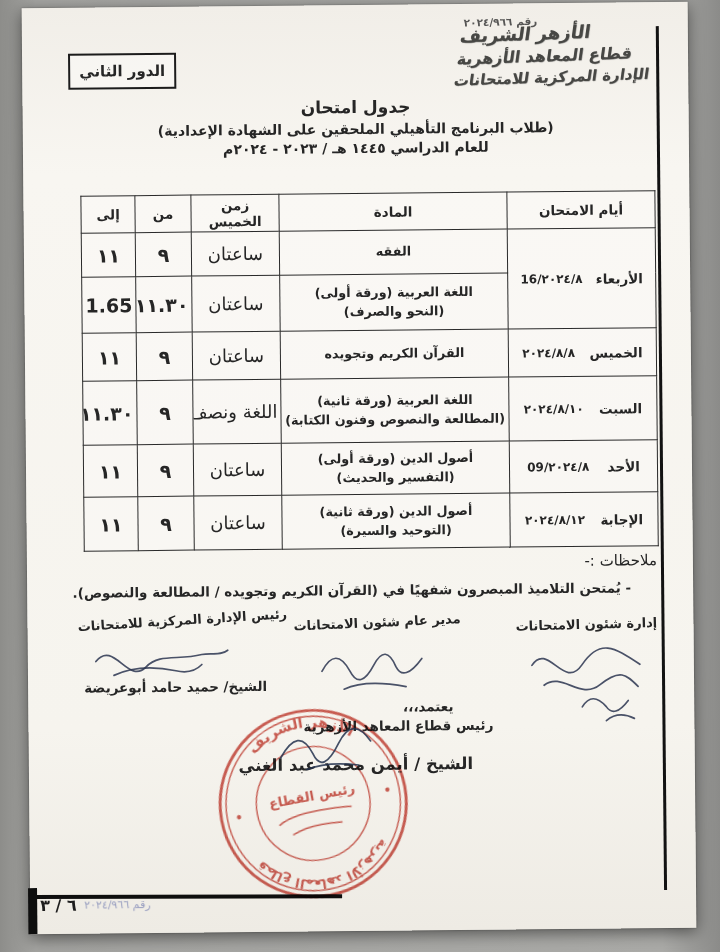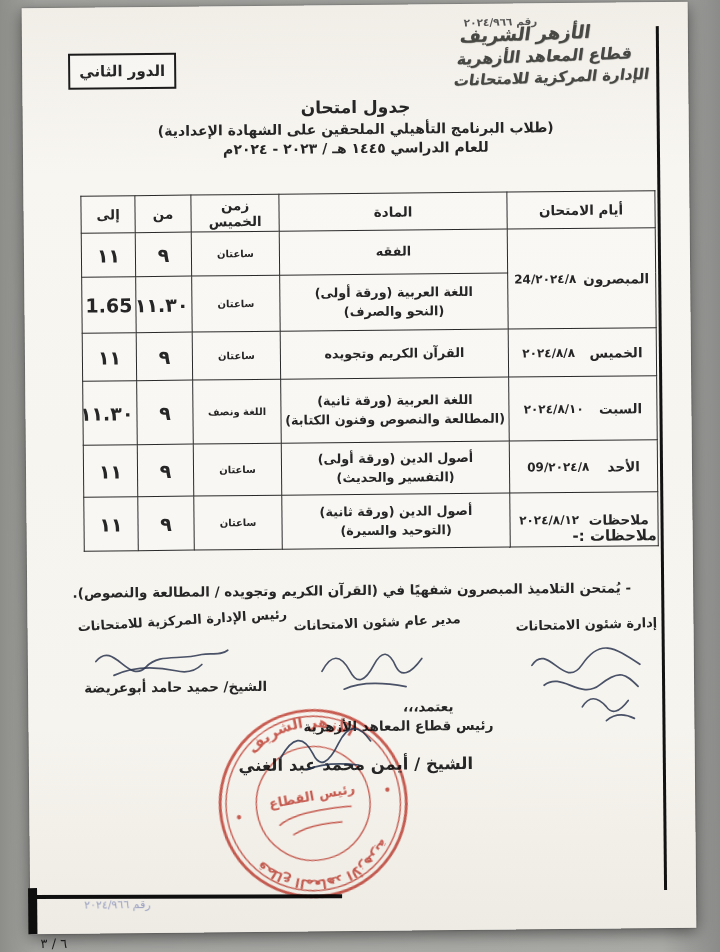--- a/index.html
+++ b/index.html
@@ -56,25 +56,25 @@
     background:rgba(255,255,255,.25);
   }
   .exam-table th, .exam-table td {
     border:1.6px solid #2a2a2a; text-align:center; vertical-align:middle; padding:2px 3px; overflow:hidden;
   }
   .exam-table th { font-weight:bold; font-size:13.5px; }
   .day-wrap { display:flex; justify-content:space-evenly; align-items:center; gap:4px; }
   .day-name { font-weight:bold; font-size:13.5px; white-space:nowrap; }
   .day-date { font-size:12px; font-weight:bold; white-space:nowrap; }
   .subject-cell div { font-weight:bold; font-size:12.8px; line-height:1.45; white-space:nowrap; }
-  .duration-cell { font-weight:bold; font-size:10px; white-space:nowrap; }
+  .duration-cell { font-weight:normal; font-size:18px; white-space:nowrap; }
   .num-cell { font-weight:bold; font-size:19px; }
 
   
-  .notes-title { position:absolute; top:524px; right:36px; font-size:15px; font-weight:bold; }
+  .notes-title { position:absolute; top:549px; right:36px; font-size:15px; font-weight:normal; }
   .notes-line { position:absolute; top:577px; right:62px; font-size:13.5px; font-weight:bold; }
 
   
   .sig-title { position:absolute; font-size:13px; font-weight:bold; white-space:nowrap; }
   .sig-right-title { top:614px; right:36px; transform:rotate(-1deg); }
   .sig-mid-title { top:610px; left:266px; transform:rotate(-2deg); }
   .sig-left-title { top:606px; left:50px; transform:rotate(-3deg); }
   .sig-left-name { position:absolute; top:672px; left:56px; font-size:13.5px; font-weight:bold; white-space:nowrap; }
 
   .scrib { position:absolute; }
@@ -91,21 +91,21 @@
   .approve-name { position:absolute; top:750px; left:193px; width:268px; text-align:center; font-weight:bold; font-size:16.5px; z-index:2; }
 
   
   .stamp {
     position:absolute; left:186px; top:700px; width:196px; height:196px;
     opacity:.78; transform:rotate(-10deg);
     filter:blur(.45px); mix-blend-mode:multiply; z-index:4;
   }
 
   
-  .footer-page-no { position:absolute; top:888px; left:10px; font-size:13px; font-weight:normal; color:#1d1d1d; direction:rtl;margin-top:40px; }
+  .footer-page-no { position:absolute; top:888px; left:10px; font-size:16px; font-weight:bold; color:#1d1d1d; direction:rtl; }
   .footer-faint { position:absolute; top:891px; left:54px; font-size:11px; color:#41509b; opacity:.5; filter:blur(.4px); direction:rtl; }
 </style>
 </head>
 <body>
 
 <div class="canvas">
   <div class="page">
 
     <div class="scan-line-right"></div>
     <div class="scan-line-bottom"></div>
@@ -140,22 +140,22 @@
           <th>المادة</th>
           <th>زمن الخميس</th>
           <th>من</th>
           <th>إلى</th>
         </tr>
       </thead>
       <tbody>
         <tr style="height:44px">
           <td rowspan="2">
             <div class="day-wrap">
-              <span class="day-name">المبصرون</span>
-              <span class="day-date">٢٠٢٤/٨/24</span>
+              <span class="day-name">الأربعاء</span>
+              <span class="day-date">٢٠٢٤/٨/16</span>
             </div>
           </td>
           <td class="subject-cell">
             <div>الفقه</div>
           </td>
           <td class="duration-cell">ساعتان</td>
           <td class="num-cell">٩</td>
           <td class="num-cell">١١</td>
         </tr>
         <tr style="height:56px">
@@ -207,21 +207,21 @@
             <div>أصول الدين (ورقة أولى)</div>
             <div>(التفسير والحديث)</div>
           </td>
           <td class="duration-cell">ساعتان</td>
           <td class="num-cell">٩</td>
           <td class="num-cell">١١</td>
         </tr>
         <tr style="height:54px">
           <td>
             <div class="day-wrap">
-              <span class="day-name">ملاحظات</span>
+              <span class="day-name">الإجابة</span>
               <span class="day-date">٢٠٢٤/٨/١٢</span>
             </div>
           </td>
           <td class="subject-cell">
             <div>أصول الدين (ورقة ثانية)</div>
             <div>(التوحيد والسيرة)</div>
           </td>
           <td class="duration-cell">ساعتان</td>
           <td class="num-cell">٩</td>
           <td class="num-cell">١١</td>

